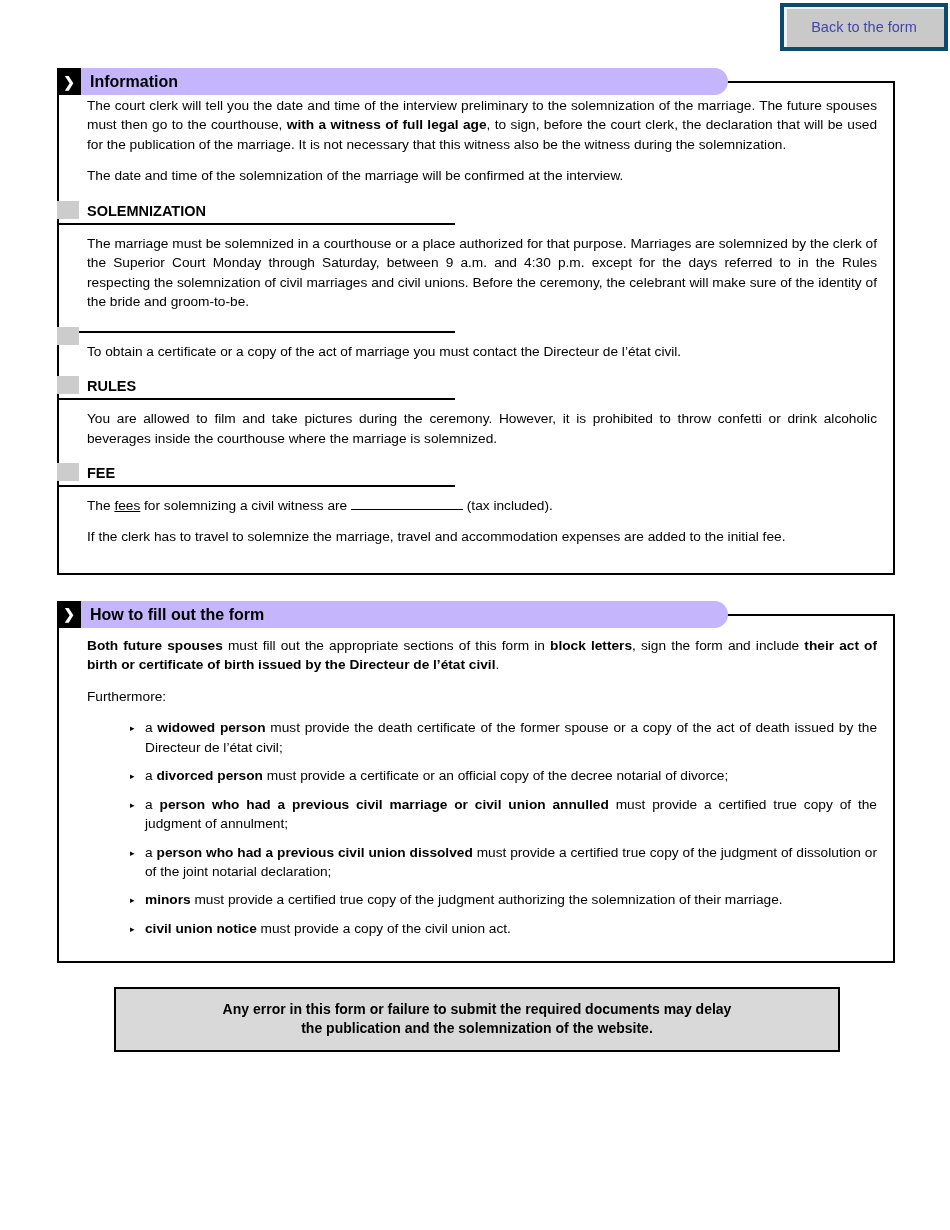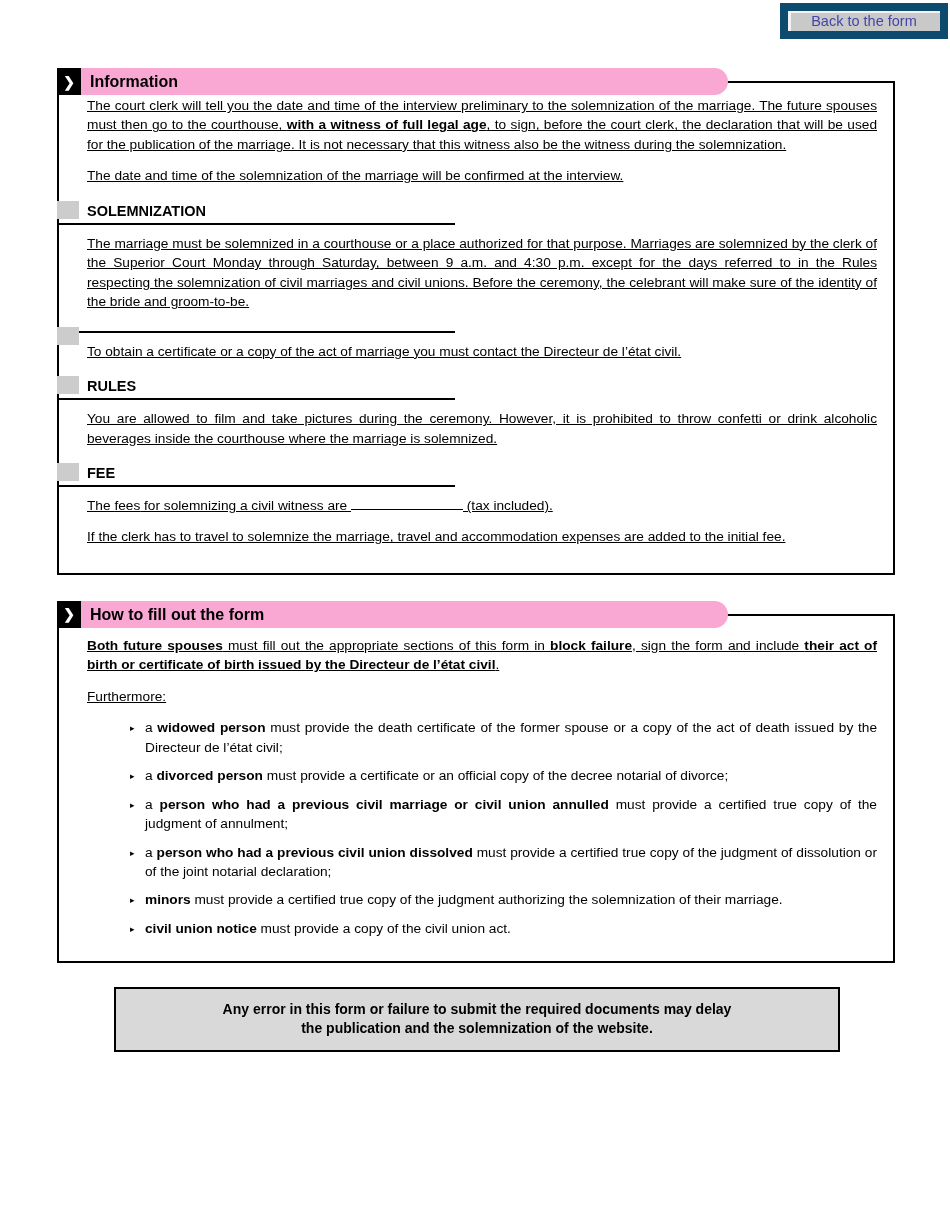--- a/index.html
+++ b/index.html
@@ -2,53 +2,53 @@
 <html><head>
 <meta charset="utf-8">
 <style>
   html,body{margin:0;padding:0;background:#fff;}
   body{
     width:950px;height:1230px;position:relative;overflow:hidden;
     font-family:"Liberation Sans",sans-serif;color:#000;
   }
   
   .back-btn{
-    position:absolute;top:3px;right:2px;width:168px;height:36px;
-    background:#c9c9c9;border:8px solid #0c4a6e;cursor:pointer;
+    position:absolute;top:3px;right:2px;width:168px;height:48px;
+    background:#c9c9c9;border:4px solid #0c4a6e;cursor:pointer;
     box-shadow:inset 3px 2px 0 #f2f2f2;padding:0;
     font-family:"Liberation Sans",sans-serif;
     margin-left:48px;
   }
   .back-btn span{color:#4345a8;font-size:14.5px;}
   
   .content{margin:0 55px 0 57px;}
   .panel.first{margin-top:68px;}
   .panel.second{margin-top:26px;}
   .panel-header{display:flex;align-items:stretch;height:27px;position:relative;z-index:2;}
   .arrow-sq{
     width:24px;background:#000;color:#fff;flex:none;
     display:flex;align-items:center;justify-content:center;
     font-size:14px;font-weight:bold;
   }
   .hbar{
-    width:647px;flex:none;background:#f9a8d4;border-radius:0 14px 14px 0;
+    width:647px;flex:none;background:#c4b5fd;border-radius:0 14px 14px 0;
     font-weight:bold;font-size:16px;line-height:27px;padding-left:9px;
     box-sizing:border-box;white-space:nowrap;
   }
   .panel-box{border:2px solid #000;margin-top:-14px;padding:4px 0 14px 0;position:relative;z-index:1;}
   
   .sec{margin-top:8px;}
   .sec-head{
     position:relative;width:396px;box-sizing:border-box;
     border-bottom:2px solid #000;padding:4px 0 3px 28px;margin-top:10px;
   }
   .sq{position:absolute;left:-2px;top:3px;width:22px;height:18px;background:#ccc;}
   .sec-title{font-weight:bold;font-size:14.5px;}
   
-  .para{margin:9px 16px 12px 28px;font-size:13.7px;line-height:1.42;text-align:justify;text-decoration:underline;}
+  .para{margin:9px 16px 12px 28px;font-size:13.7px;line-height:1.42;text-align:justify;}
   .b{font-weight:bold;}
   .u{text-decoration:underline;cursor:pointer;}
   .blank{display:inline-block;width:112px;border-bottom:1.5px solid #000;height:12px;vertical-align:baseline;}
   
   .bullet{display:flex;margin:8px 16px 9px 71px;font-size:13.7px;line-height:1.42;}
   .bullet .marker{flex:none;width:15px;font-size:9px;padding-top:4px;}
   .bullet .btext{flex:1;text-align:justify;}
   
   .warning{
     margin:24px 55px 0 57px;background:#d9d9d9;border:2px solid #000;
@@ -94,21 +94,21 @@
         </div>
       </div>
   </section>
 
   <section class="panel second">
     <div class="panel-header">
       <span class="arrow-sq">❯</span>
       <span class="hbar">How to fill out the form</span>
     </div>
     <div class="panel-box">
-      <p class="para" id="howto-intro" style="margin-top:16px"><span class="b">Both future spouses</span><span> must fill out the appropriate sections of this form in </span><span class="b">block failure</span><span>, sign the form and include </span><span class="b">their act of birth or certificate of birth issued by the Directeur de l’état civil</span><span>.</span></p>
+      <p class="para" id="howto-intro" style="margin-top:16px"><span class="b">Both future spouses</span><span> must fill out the appropriate sections of this form in </span><span class="b">block letters</span><span>, sign the form and include </span><span class="b">their act of birth or certificate of birth issued by the Directeur de l’état civil</span><span>.</span></p>
       <p class="para">Furthermore:</p>
       <div id="howto-bullets">
           <div class="bullet">
             <span class="marker">▸</span>
             <span class="btext"><span>a </span><span class="b">widowed person</span><span> must provide the death certificate of the former spouse or a copy of the act of death issued by the Directeur de l’état civil;</span></span>
           </div>
           <div class="bullet">
             <span class="marker">▸</span>
             <span class="btext"><span>a </span><span class="b">divorced person</span><span> must provide a certificate or an official copy of the decree notarial of divorce;</span></span>
           </div>

